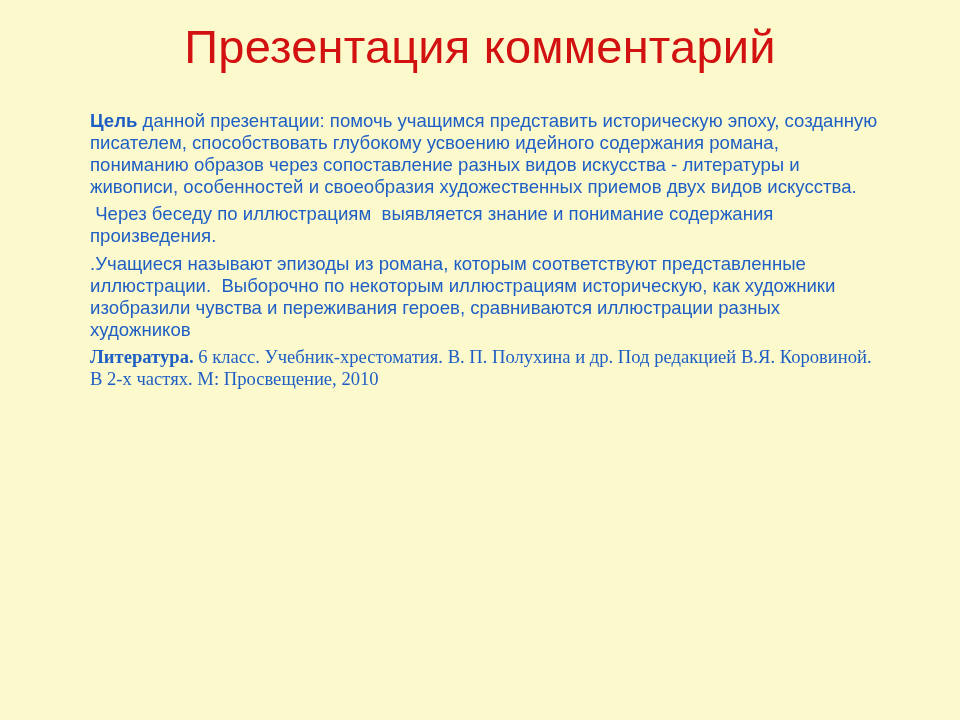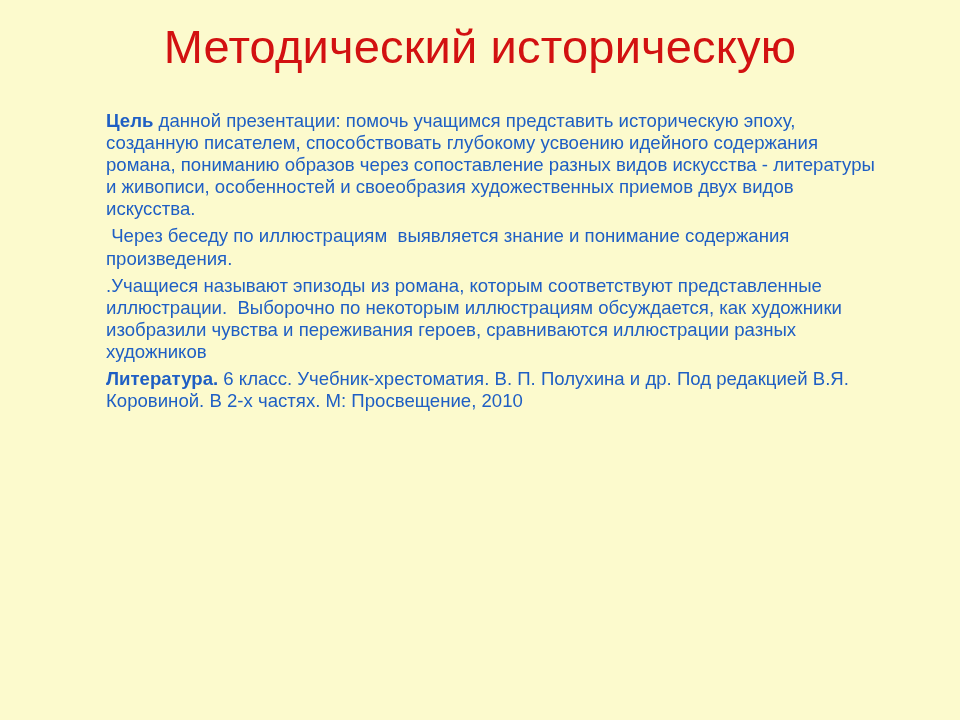--- a/index.html
+++ b/index.html
@@ -38,48 +38,49 @@
     position: absolute;
     left: 90px;
     top: 110px;
     width: 792px;
     color: #1f5fc4;
     font-size: 18.6px;
     line-height: 22.1px;
     text-align: left;
   }
   .para {
-    margin: 0 0 5px 16px;
+    margin: 0 0 5px 0;
     padding: 0;
     white-space: pre-wrap;
   }
   .para.tight {
     margin-bottom: 4px;
+    font-family: Liberation Serif, serif;
   }
   .para.indented {
     text-indent: 52px;
   }
   .para b {
     font-weight: 700;
   }
 </style>
 </head>
 <body>
 
 <div class="slide">
 
-  <div class="slide-title">Методический историческую</div>
+  <div class="slide-title">Презентация комментарий</div>
 
   <div class="body-block">
 
     <p class="para"><b>Цель</b><span> данной презентации: помочь учащимся представить историческую эпоху, созданную писателем, способствовать глубокому усвоению идейного содержания романа, пониманию образов через сопоставление разных видов искусства - литературы и живописи, особенностей и своеобразия художественных приемов двух видов искусства.</span></p>
 
 
 
     <p class="para"><span> Через беседу по иллюстрациям  выявляется знание и понимание содержания произведения.</span></p>
 
-    <p class="para"><span>.Учащиеся называют эпизоды из романа, которым соответствуют представленные иллюстрации.  Выборочно по некоторым иллюстрациям обсуждается, как художники изобразили чувства и переживания героев, сравниваются иллюстрации разных художников</span></p>
+    <p class="para"><span>.Учащиеся называют эпизоды из романа, которым соответствуют представленные иллюстрации.  Выборочно по некоторым иллюстрациям историческую, как художники изобразили чувства и переживания героев, сравниваются иллюстрации разных художников</span></p>
 
     <p class="para tight"><b>Литература.</b><span> 6 класс. Учебник-хрестоматия. В. П. Полухина и др. Под редакцией В.Я. Коровиной. В 2-х частях. М: Просвещение, 2010</span></p>
 
 
   </div>
 </div>
 
 </body></html>

